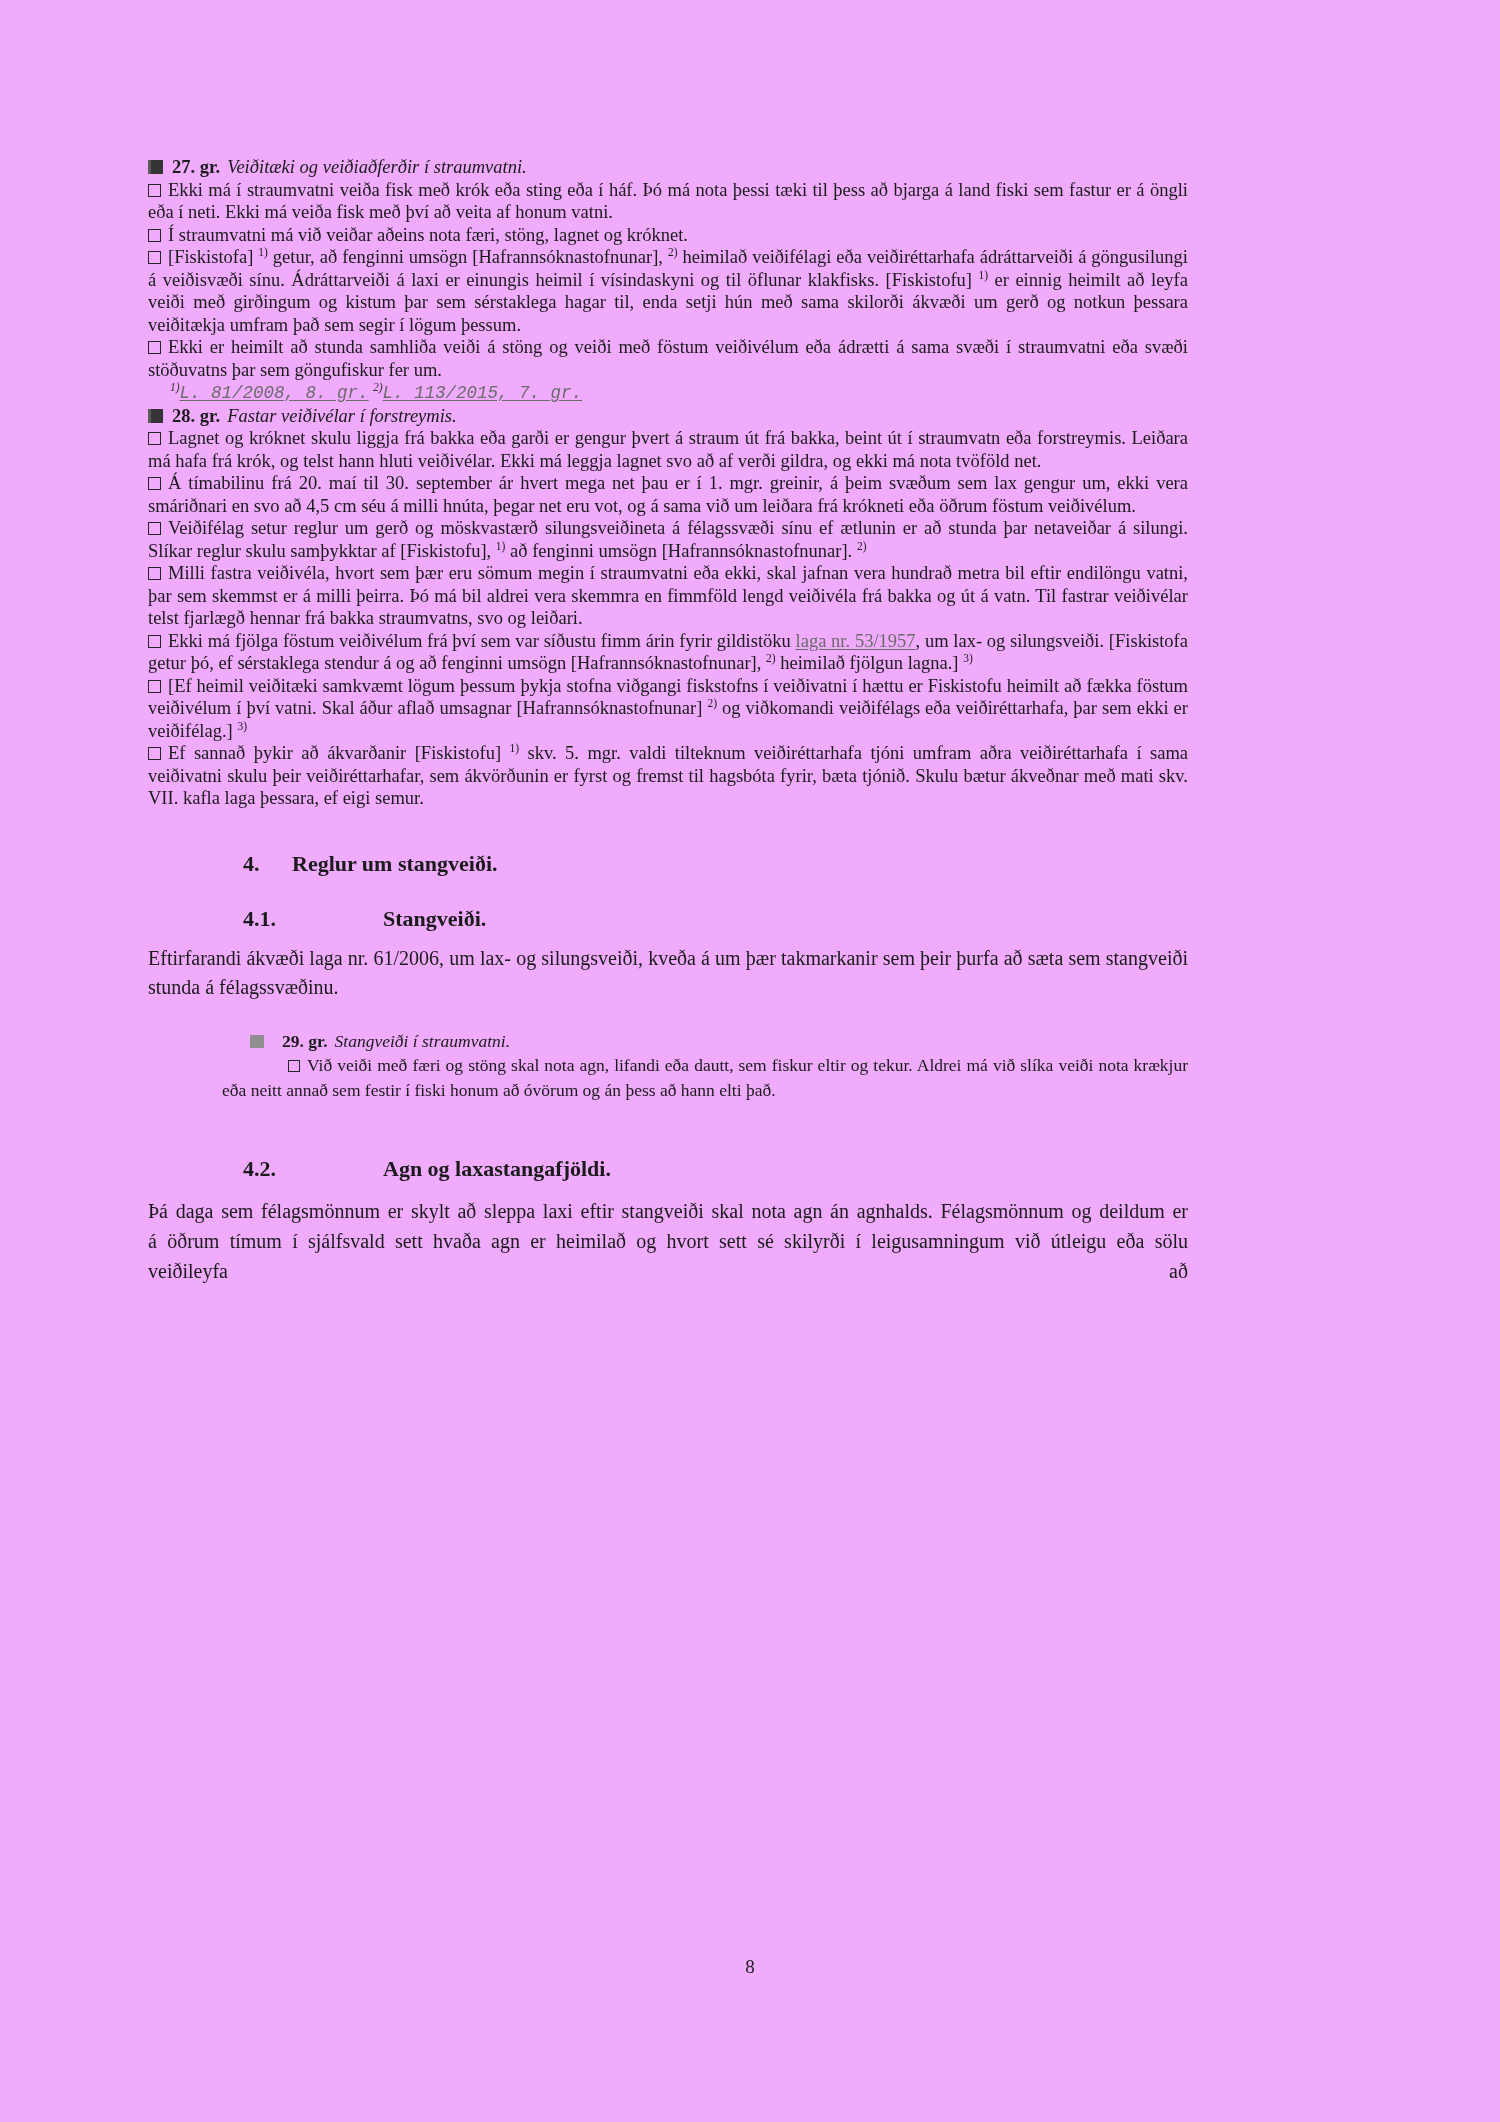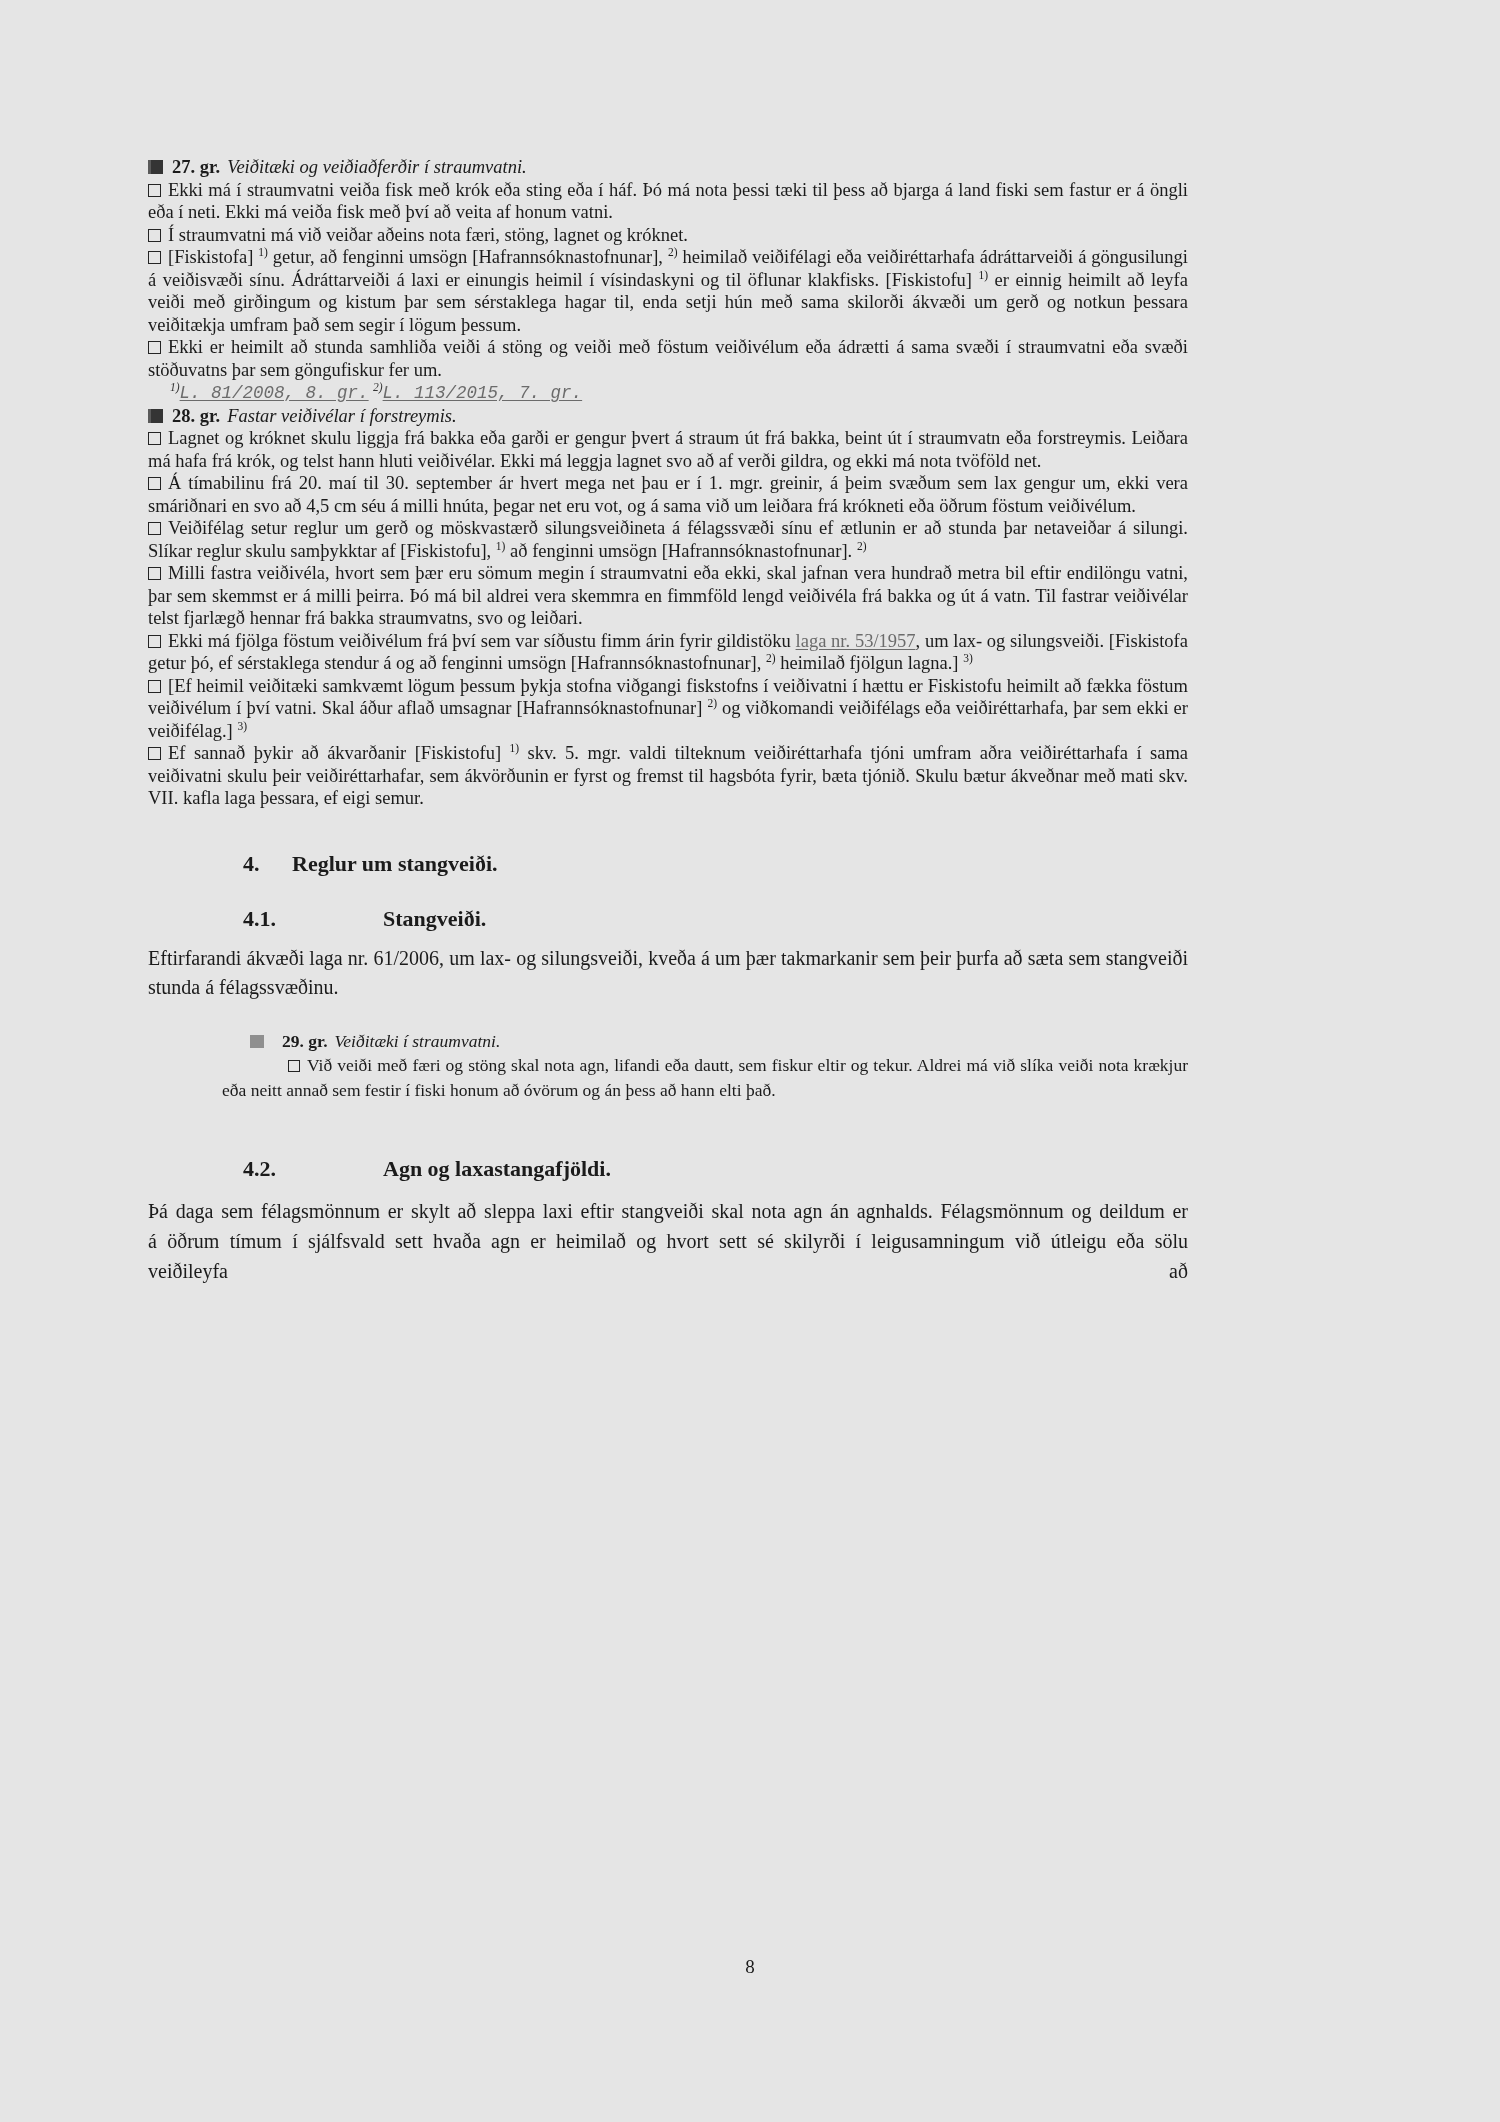--- a/index.html
+++ b/index.html
@@ -1,21 +1,21 @@
 <!DOCTYPE html>
 <html><head>
 <meta charset="utf-8">
 <style>
   * { margin:0; padding:0; box-sizing:border-box; }
   html, body { background:#ffffff; }
   .page {
     position:relative;
     width:1500px; height:2122px;
     margin:0 auto;
-    background:#e5e5e5;
+    background:#f0abfc;
     overflow:hidden;
     font-family:"Liberation Serif","DejaVu Serif",serif;
     color:#1b1b1b;
   }
   .content { position:absolute; left:148px; top:156px; width:1040px; }
 
   
   .legal { font-size:18.5px; line-height:22.5px; text-align:justify; }
   .article-heading { text-align:left; white-space:nowrap; }
   .art-num { font-weight:bold; margin-right:7px; }
@@ -68,19 +68,19 @@
       <div class="legal legal-para"><span class="sq-empty"></span><span>Lagnet og króknet skulu liggja frá bakka eða garði er gengur þvert á straum út frá bakka, beint út í straumvatn eða forstreymis. Leiðara má hafa frá krók, og telst hann hluti veiðivélar. Ekki má leggja lagnet svo að af verði gildra, og ekki má nota tvöföld net.</span></div>
       <div class="legal legal-para"><span class="sq-empty"></span><span>Á tímabilinu frá 20. maí til 30. september ár hvert mega net þau er í 1. mgr. greinir, á þeim svæðum sem lax gengur um, ekki vera smáriðnari en svo að 4,5 cm séu á milli hnúta, þegar net eru vot, og á sama við um leiðara frá krókneti eða öðrum föstum veiðivélum.</span></div>
       <div class="legal legal-para"><span class="sq-empty"></span><span>Veiðifélag setur reglur um gerð og möskvastærð silungsveiðineta á félagssvæði sínu ef ætlunin er að stunda þar netaveiðar á silungi. Slíkar reglur skulu samþykktar af [Fiskistofu], </span><sup class="fn-ref">1)</sup><span> að fenginni umsögn [Hafrannsóknastofnunar]. </span><sup class="fn-ref">2)</sup></div>
       <div class="legal legal-para"><span class="sq-empty"></span><span>Milli fastra veiðivéla, hvort sem þær eru sömum megin í straumvatni eða ekki, skal jafnan vera hundrað metra bil eftir endilöngu vatni, þar sem skemmst er á milli þeirra. Þó má bil aldrei vera skemmra en fimmföld lengd veiðivéla frá bakka og út á vatn. Til fastrar veiðivélar telst fjarlægð hennar frá bakka straumvatns, svo og leiðari.</span></div>
       <div class="legal legal-para"><span class="sq-empty"></span><span>Ekki má fjölga föstum veiðivélum frá því sem var síðustu fimm árin fyrir gildistöku </span><span class="law-link">laga nr. 53/1957</span><span>, um lax- og silungsveiði. [Fiskistofa getur þó, ef sérstaklega stendur á og að fenginni umsögn [Hafrannsóknastofnunar], </span><sup class="fn-ref">2)</sup><span> heimilað fjölgun lagna.] </span><sup class="fn-ref">3)</sup></div>
       <div class="legal legal-para"><span class="sq-empty"></span><span>[Ef heimil veiðitæki samkvæmt lögum þessum þykja stofna viðgangi fiskstofns í veiðivatni í hættu er Fiskistofu heimilt að fækka föstum veiðivélum í því vatni. Skal áður aflað umsagnar [Hafrannsóknastofnunar] </span><sup class="fn-ref">2)</sup><span> og viðkomandi veiðifélags eða veiðiréttarhafa, þar sem ekki er veiðifélag.] </span><sup class="fn-ref">3)</sup></div>
       <div class="legal legal-para"><span class="sq-empty"></span><span>Ef sannað þykir að ákvarðanir [Fiskistofu] </span><sup class="fn-ref">1)</sup><span> skv. 5. mgr. valdi tilteknum veiðiréttarhafa tjóni umfram aðra veiðiréttarhafa í sama veiðivatni skulu þeir veiðiréttarhafar, sem ákvörðunin er fyrst og fremst til hagsbóta fyrir, bæta tjónið. Skulu bætur ákveðnar með mati skv. VII. kafla laga þessara, ef eigi semur.</span></div>
       <div class="sec-heading"><span class="h-num">4.</span><span class="h-label">Reglur um stangveiði.</span></div>
       <div class="sub-heading"><span class="h-num">4.1.</span><span class="h-label">Stangveiði.</span></div>
       <div class="body-para">Eftirfarandi ákvæði laga nr. 61/2006, um lax- og silungsveiði, kveða á um þær takmarkanir sem þeir þurfa að sæta sem stangveiði stunda á félagssvæðinu.</div>
-      <div class="legal article-heading g29-heading"><span class="sq-filled sq-gray"></span><strong class="art-num">29. gr.</strong><em class="art-title">Veiðitæki í straumvatni.</em></div>
+      <div class="legal article-heading g29-heading"><span class="sq-filled sq-gray"></span><strong class="art-num">29. gr.</strong><em class="art-title">Stangveiði í straumvatni.</em></div>
       <div class="legal legal-para g29-para"><span class="sq-empty"></span><span>Við veiði með færi og stöng skal nota agn, lifandi eða dautt, sem fiskur eltir og tekur. Aldrei má við slíka veiði nota krækjur eða neitt annað sem festir í fiski honum að óvörum og án þess að hann elti það.</span></div>
       <div class="sub-heading"><span class="h-num">4.2.</span><span class="h-label">Agn og laxastangafjöldi.</span></div>
       <div class="body-para force-last">Þá daga sem félagsmönnum er skylt að sleppa laxi eftir stangveiði skal nota agn án agnhalds. Félagsmönnum og deildum er á öðrum tímum í sjálfsvald sett hvaða agn er heimilað og hvort sett sé skilyrði í leigusamningum við útleigu eða sölu veiðileyfa að</div>
     </div>
   <div class="page-num">8</div>
 </div>
 
 </body></html>

